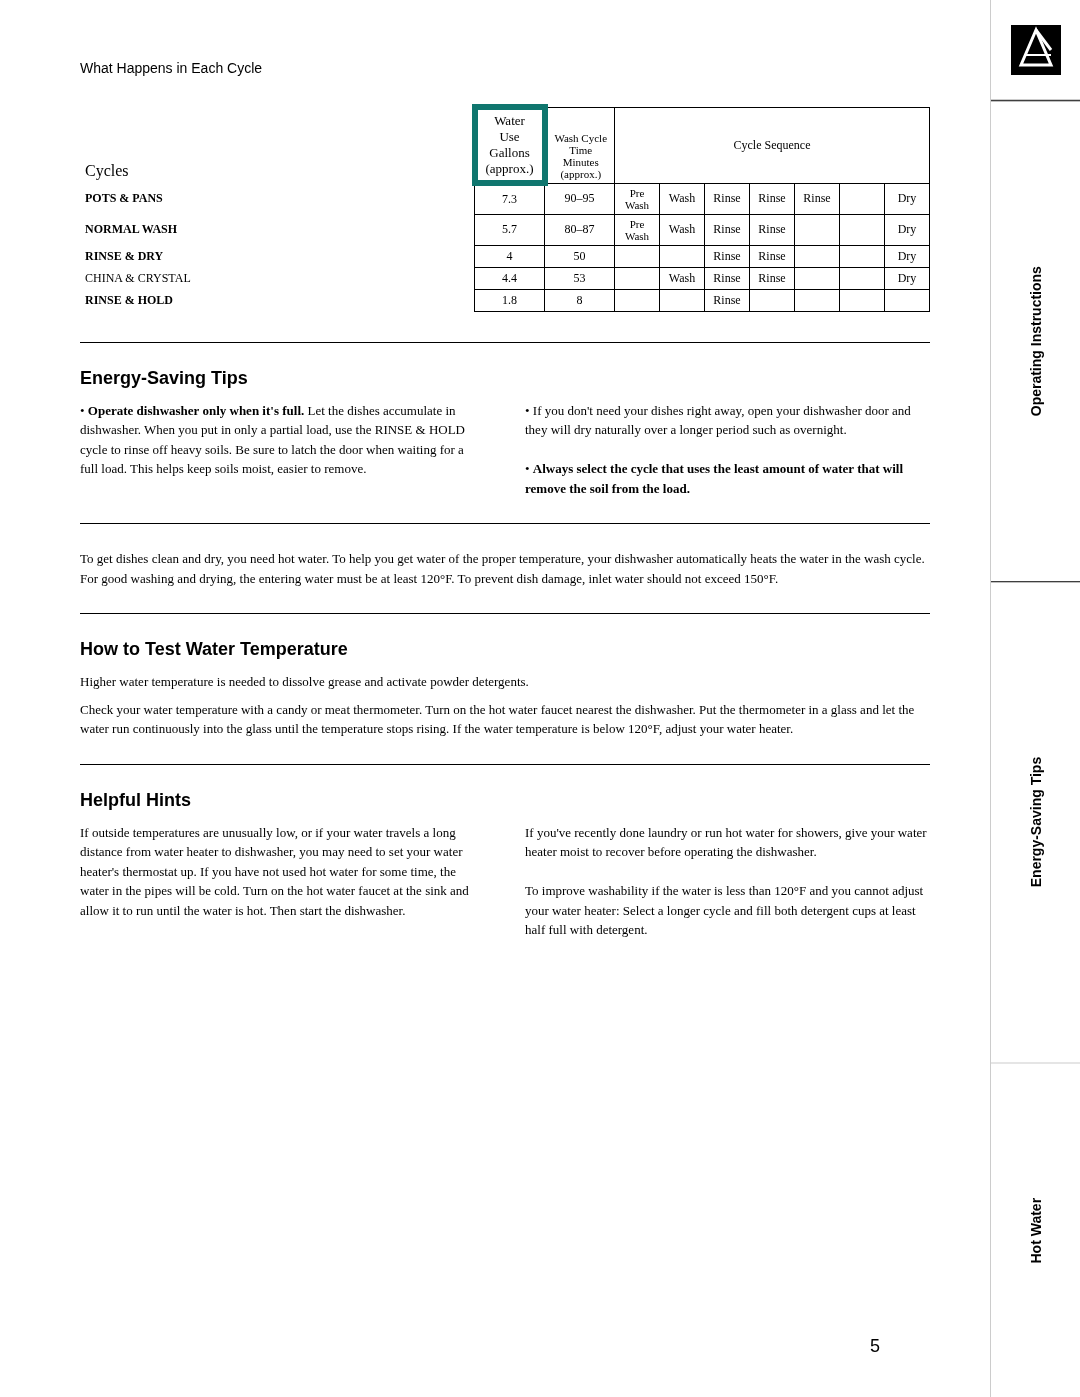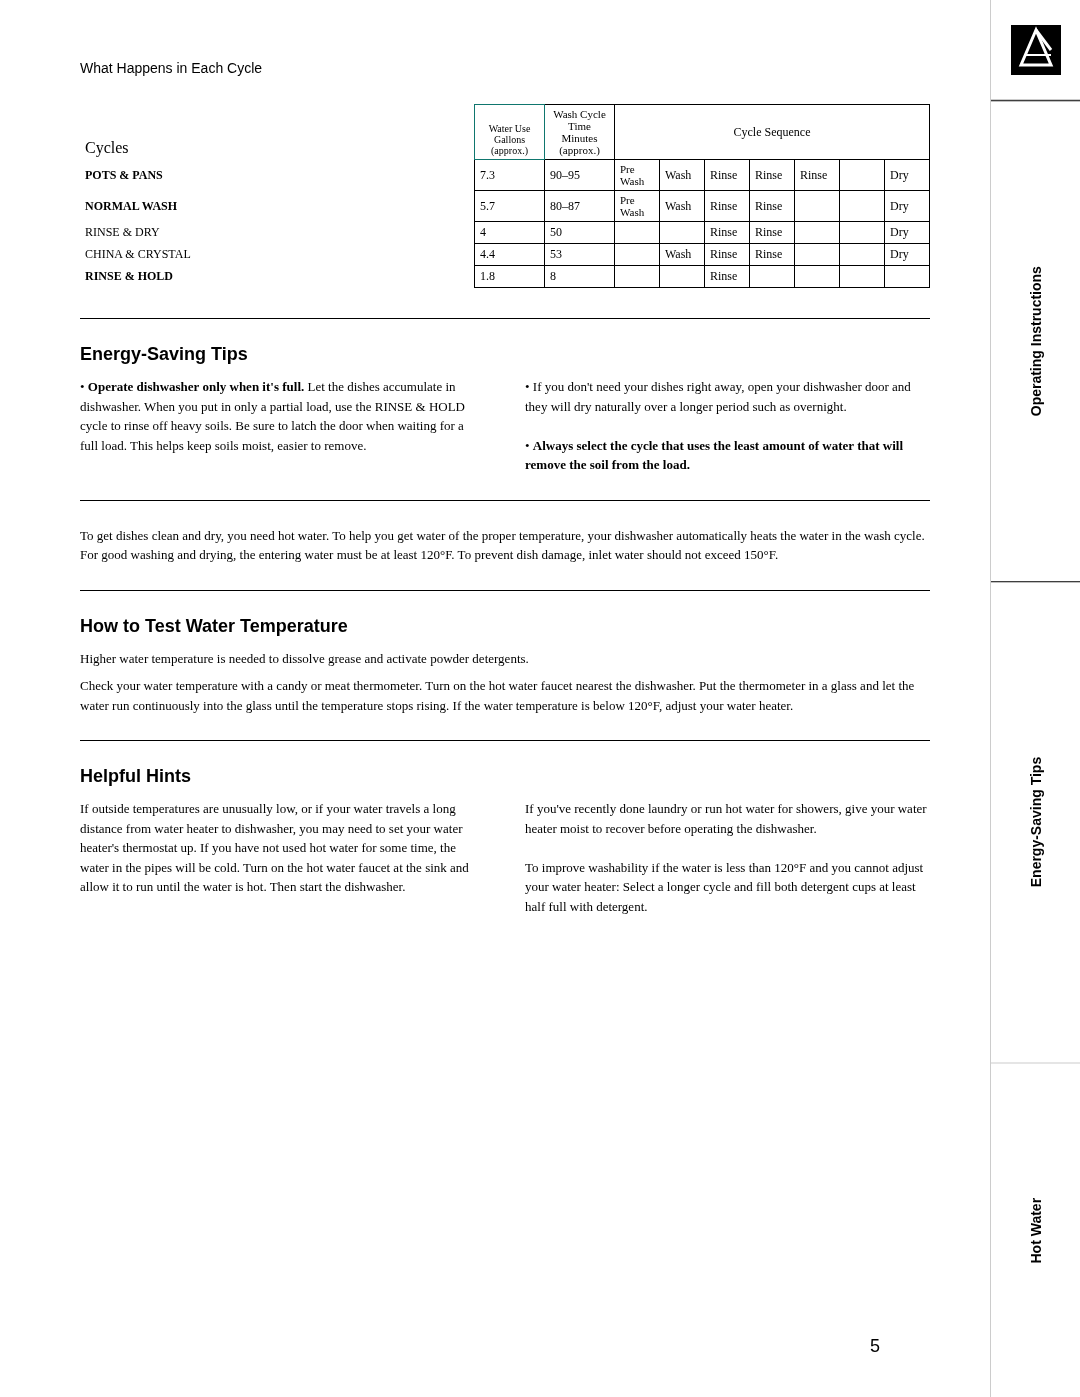--- a/index.html
+++ b/index.html
@@ -82,21 +82,21 @@
     .cycle-table {
       border-collapse: collapse;
       width: 100%;
       margin-bottom: 30px;
       font-size: 12px;
     }
 
     .cycle-table td, .cycle-table th {
       border: 1px solid #000;
       padding: 3px 5px;
-      text-align: left;
+      text-align: center;
       vertical-align: middle;
     }
 
     
     .section-divider {
       border: none;
       border-top: 1px solid #000;
       margin: 25px 0;
     }
 
@@ -144,21 +144,21 @@
 <div class="page-wrapper">
   <div class="main-content">
 
     <div class="section-heading">What Happens in Each Cycle</div>
 
     <table class="cycle-table">
       <tbody>
 
         <tr>
           <td style="border:none; vertical-align:bottom; text-align:left; font-size:16px;">Cycles</td>
-          <td style="border:1px solid #0f766e; font-size:10px; vertical-align:bottom; text-align:center; width:70px;">Water Use<br>Gallons<br>(approx.)</td>
+          <td style="border:6px solid #0f766e; font-size:13px; vertical-align:bottom; text-align:center; width:70px;">Water Use<br>Gallons<br>(approx.)</td>
           <td style="border:1px solid #000; font-size:11px; vertical-align:bottom; text-align:center; width:70px;">Wash Cycle<br>Time<br>Minutes<br>(approx.)</td>
           <td colspan="7" style="border:1px solid #000; text-align:center; font-size:12px;">Cycle Sequence</td>
         </tr>
 
         <tr>
           <td style="border:none; text-align:left; font-weight:bold; font-size:12px;">POTS &amp; PANS</td>
           <td style="border:1px solid #000;">7.3</td>
           <td style="border:1px solid #000;">90–95</td>
           <td style="border:1px solid #000; width:45px; font-size:11px;">Pre<br>Wash</td>
           <td style="border:1px solid #000; width:45px;">Wash</td>
@@ -176,21 +176,21 @@
           <td style="border:1px solid #000; font-size:11px;">Pre<br>Wash</td>
           <td style="border:1px solid #000;">Wash</td>
           <td style="border:1px solid #000;">Rinse</td>
           <td style="border:1px solid #000;">Rinse</td>
           <td style="border:1px solid #000;"></td>
           <td style="border:1px solid #000;"></td>
           <td style="border:1px solid #000;">Dry</td>
         </tr>
 
         <tr>
-          <td style="border:none; text-align:left; font-weight:normal; font-size:12px;">RINSE &amp; DRY</td>
+          <td style="border:none; text-align:left; font-weight:bold; font-size:12px;">RINSE &amp; DRY</td>
           <td style="border:1px solid #000;">4</td>
           <td style="border:1px solid #000;">50</td>
           <td style="border:1px solid #000;"></td>
           <td style="border:1px solid #000;"></td>
           <td style="border:1px solid #000;">Rinse</td>
           <td style="border:1px solid #000;">Rinse</td>
           <td style="border:1px solid #000;"></td>
           <td style="border:1px solid #000;"></td>
           <td style="border:1px solid #000;">Dry</td>
         </tr>

